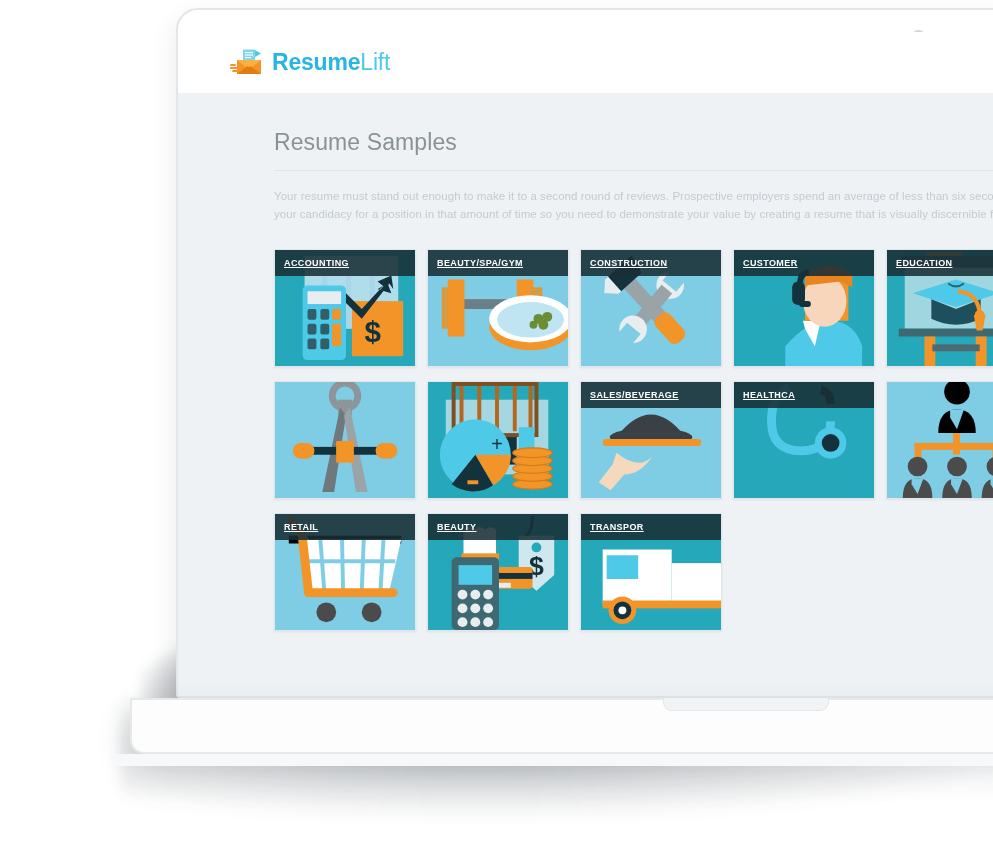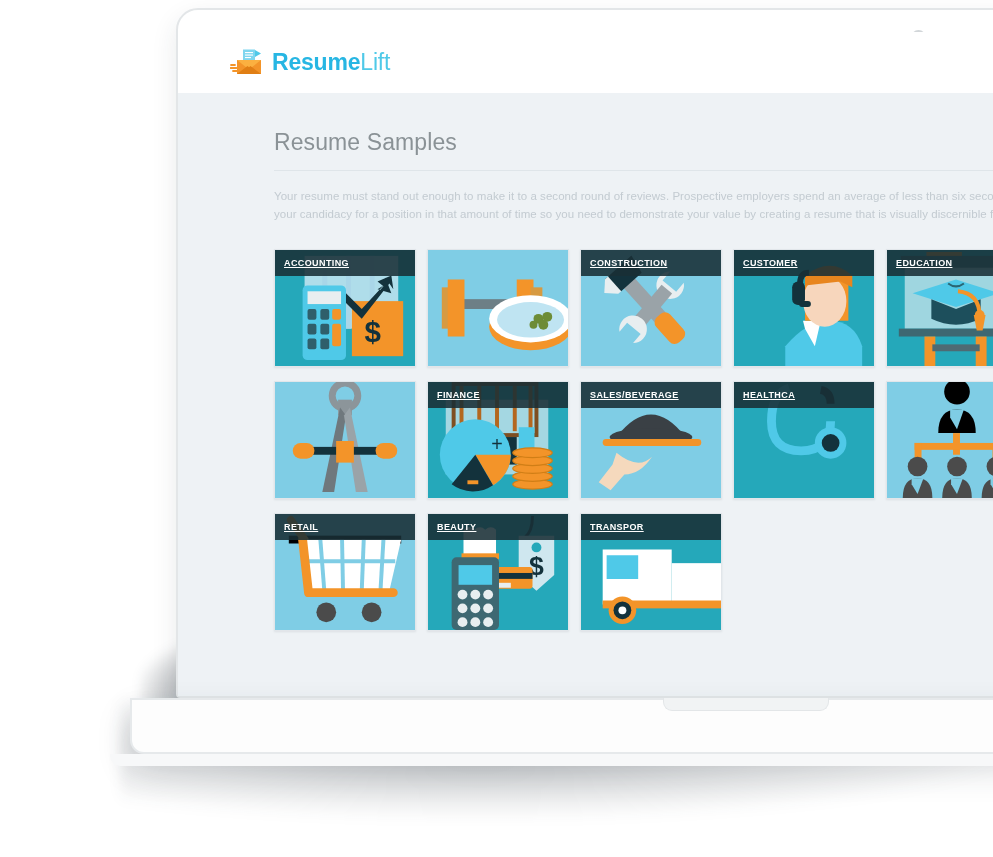--- a/index.html
+++ b/index.html
@@ -232,20 +232,21 @@
                 <ellipse cx="104" cy="70" rx="42" ry="24" fill="#ffffff"></ellipse>
                 <ellipse cx="104" cy="71" rx="34" ry="18" fill="#bfe4f2"></ellipse>
                 <g fill="#6d8c36">
                   <circle cx="112" cy="70" r="5"></circle>
                   <circle cx="121" cy="68" r="5"></circle>
                   <circle cx="117" cy="76" r="5"></circle>
                   <circle cx="107" cy="76" r="4"></circle>
                 </g>
               </svg>
             </span>
+            <span class="card-label">BEAUTY/SPA/GYM</span>
           </a>
 
           <a class="card">
             <span class="card-art">
               <svg viewBox="0 0 142 118" preserveAspectRatio="none">
                 <rect width="142" height="118" fill="#7fcde5"></rect>
                 <g transform="rotate(-42 71 59)">
                   <rect x="64" y="16" width="15" height="56" fill="#9aa3a8"></rect>
                   <path d="M56 6 H92 L88 26 H60 Z" fill="#13323c"></path>
                   <path d="M56 6 L46 16 L56 26 L60 26 L60 6 Z" fill="#e8eef0"></path>
@@ -338,21 +339,20 @@
                 <text x="70" y="70" font-family="Liberation Sans, sans-serif" font-size="20" fill="#13323c" text-anchor="middle">+</text>
                 <g fill="#f39429" stroke="#d07e16" stroke-width="1.2">
                   <ellipse cx="106" cy="104" rx="20" ry="5"></ellipse>
                   <ellipse cx="106" cy="96" rx="20" ry="5"></ellipse>
                   <ellipse cx="106" cy="88" rx="20" ry="5"></ellipse>
                   <ellipse cx="106" cy="80" rx="20" ry="5"></ellipse>
                   <ellipse cx="106" cy="72" rx="20" ry="5"></ellipse>
                 </g>
               </svg>
             </span>
-            <span class="card-label">FINANCE</span>
           </a>
 
           <a class="card">
             <span class="card-art">
               <svg viewBox="0 0 142 118" preserveAspectRatio="none">
                 <rect width="142" height="118" fill="#7fcde5"></rect>
                 <path d="M36 56 q35 -46 70 0 Z" fill="#3a4045"></path>
                 <ellipse cx="71" cy="56" rx="42" ry="9" fill="#3a4045"></ellipse>
                 <rect x="22" y="58" width="100" height="7" rx="3.5" fill="#f39429"></rect>
                 <path d="M36 72 q22 18 36 4 q-12 18 -28 18 l-14 16 l-12 -8 l14 -18 Z" fill="#f5d9bd"></path>

